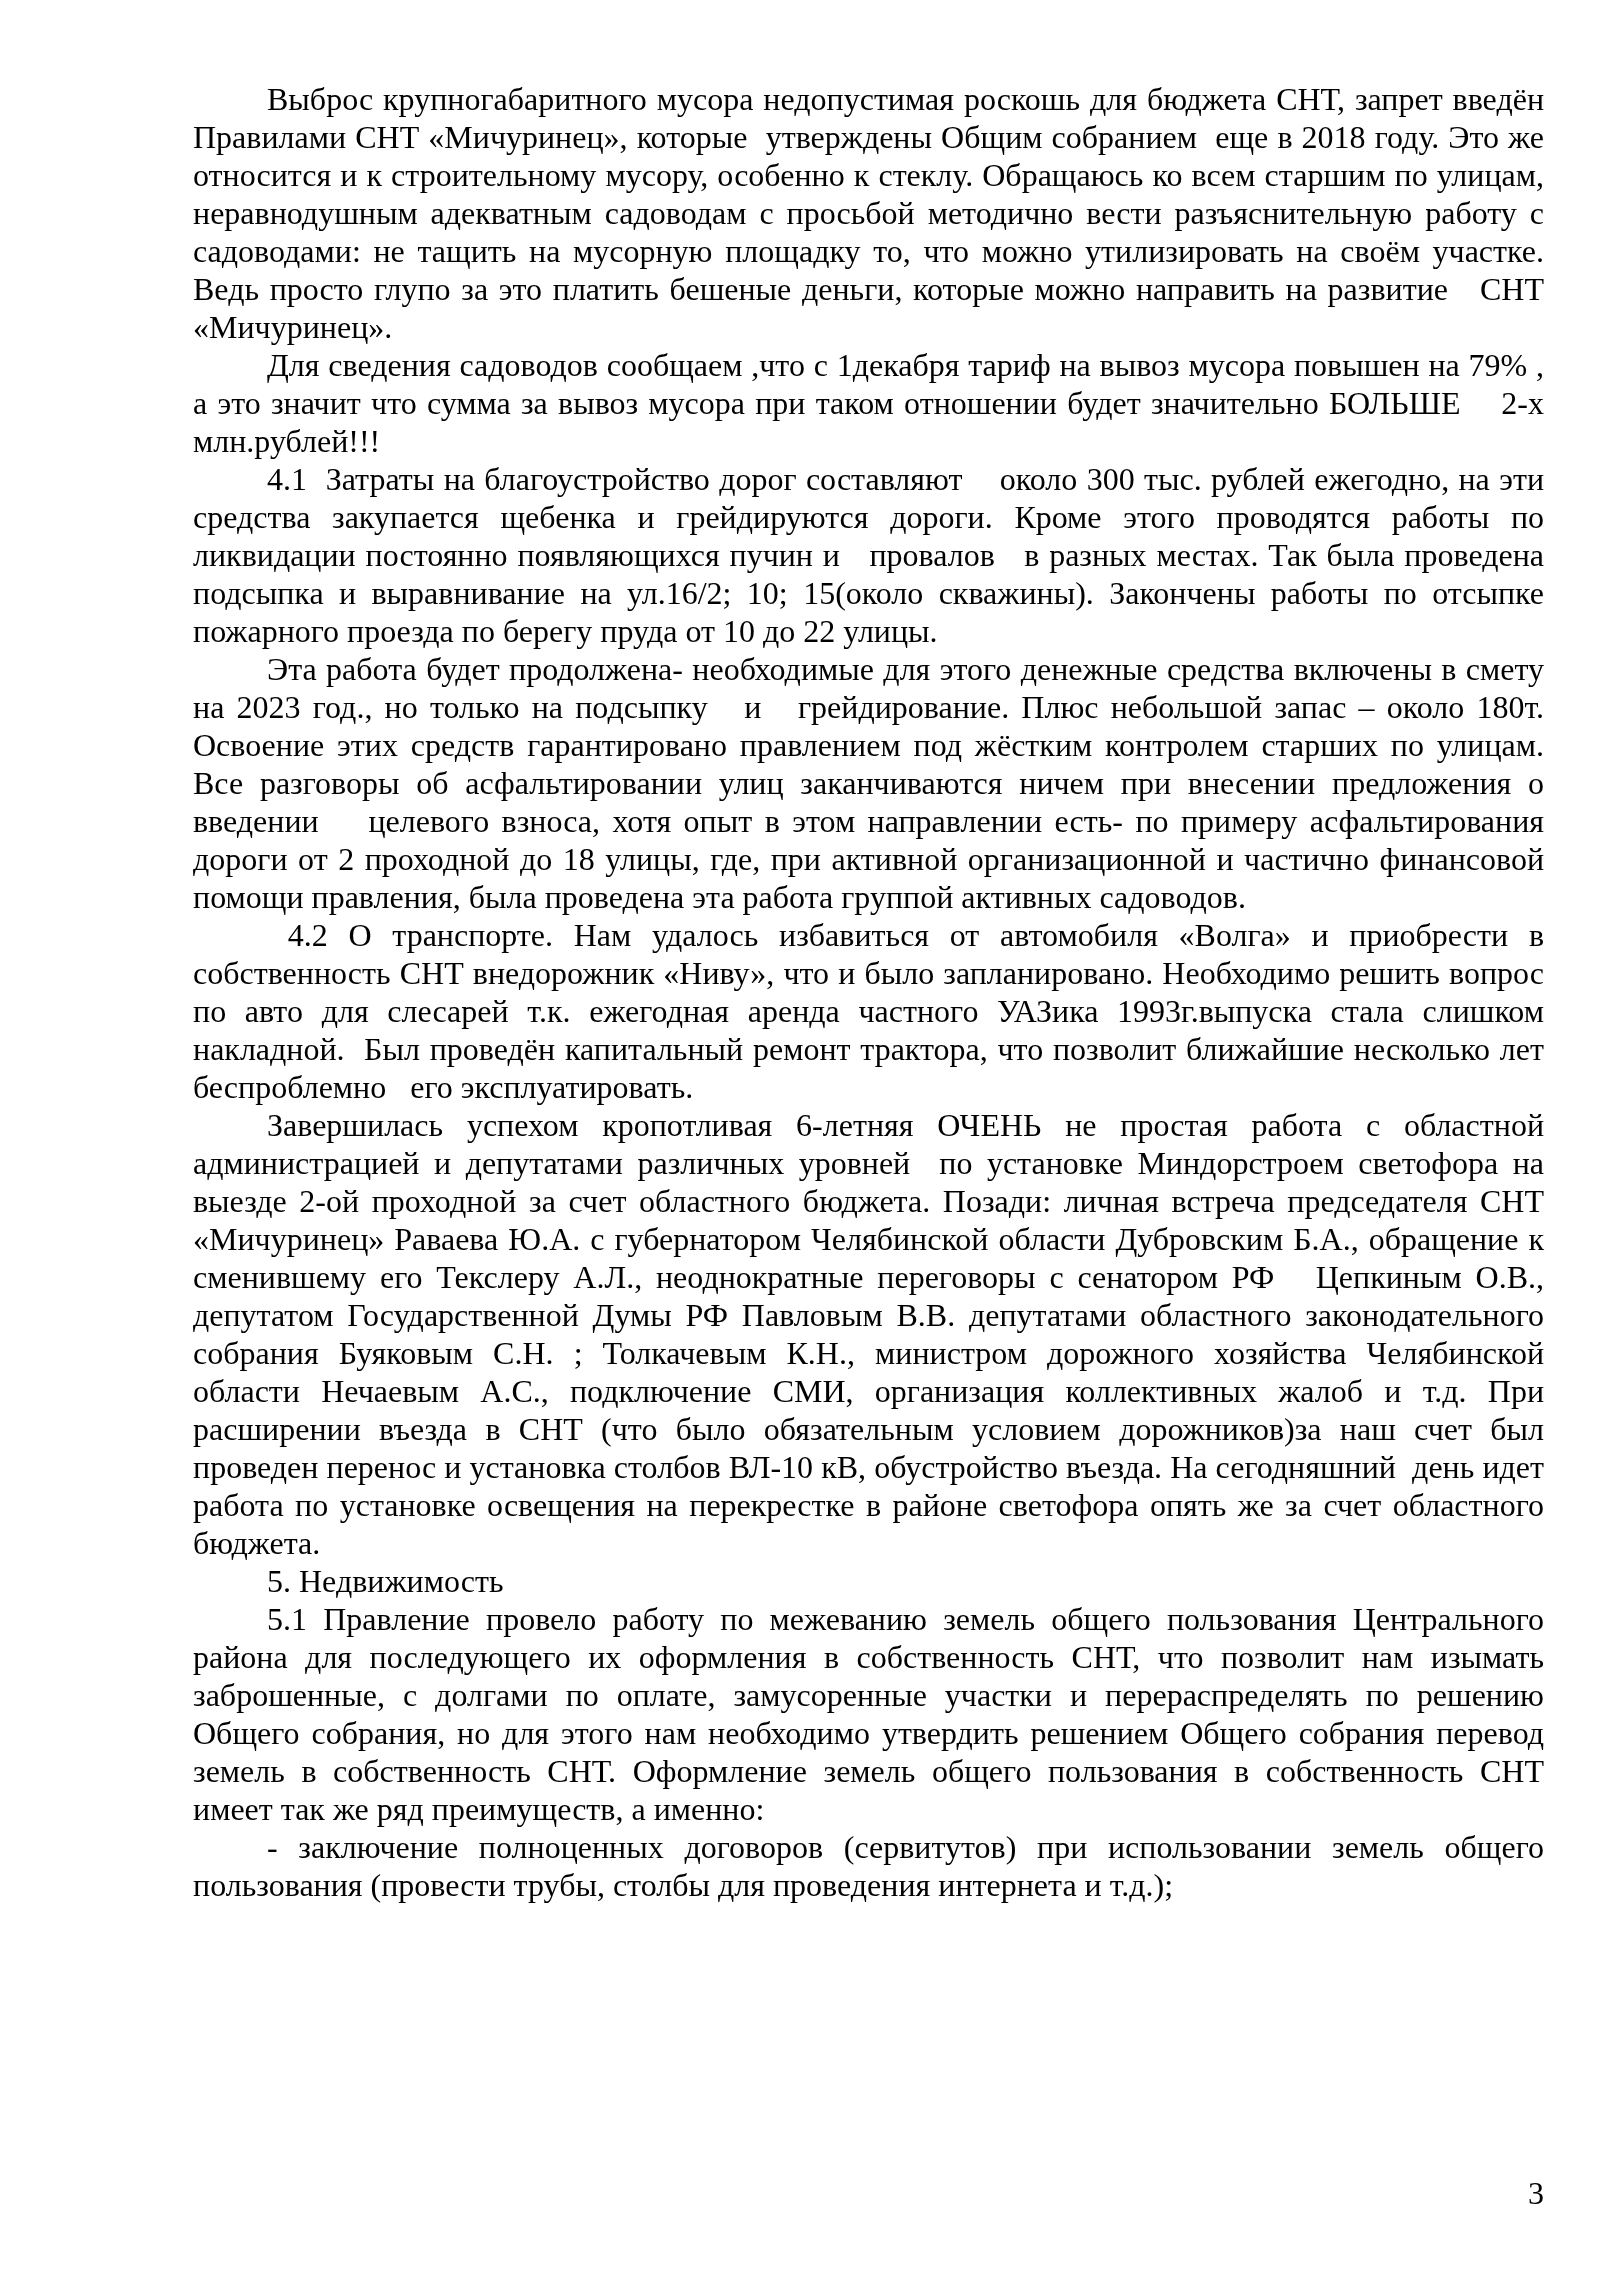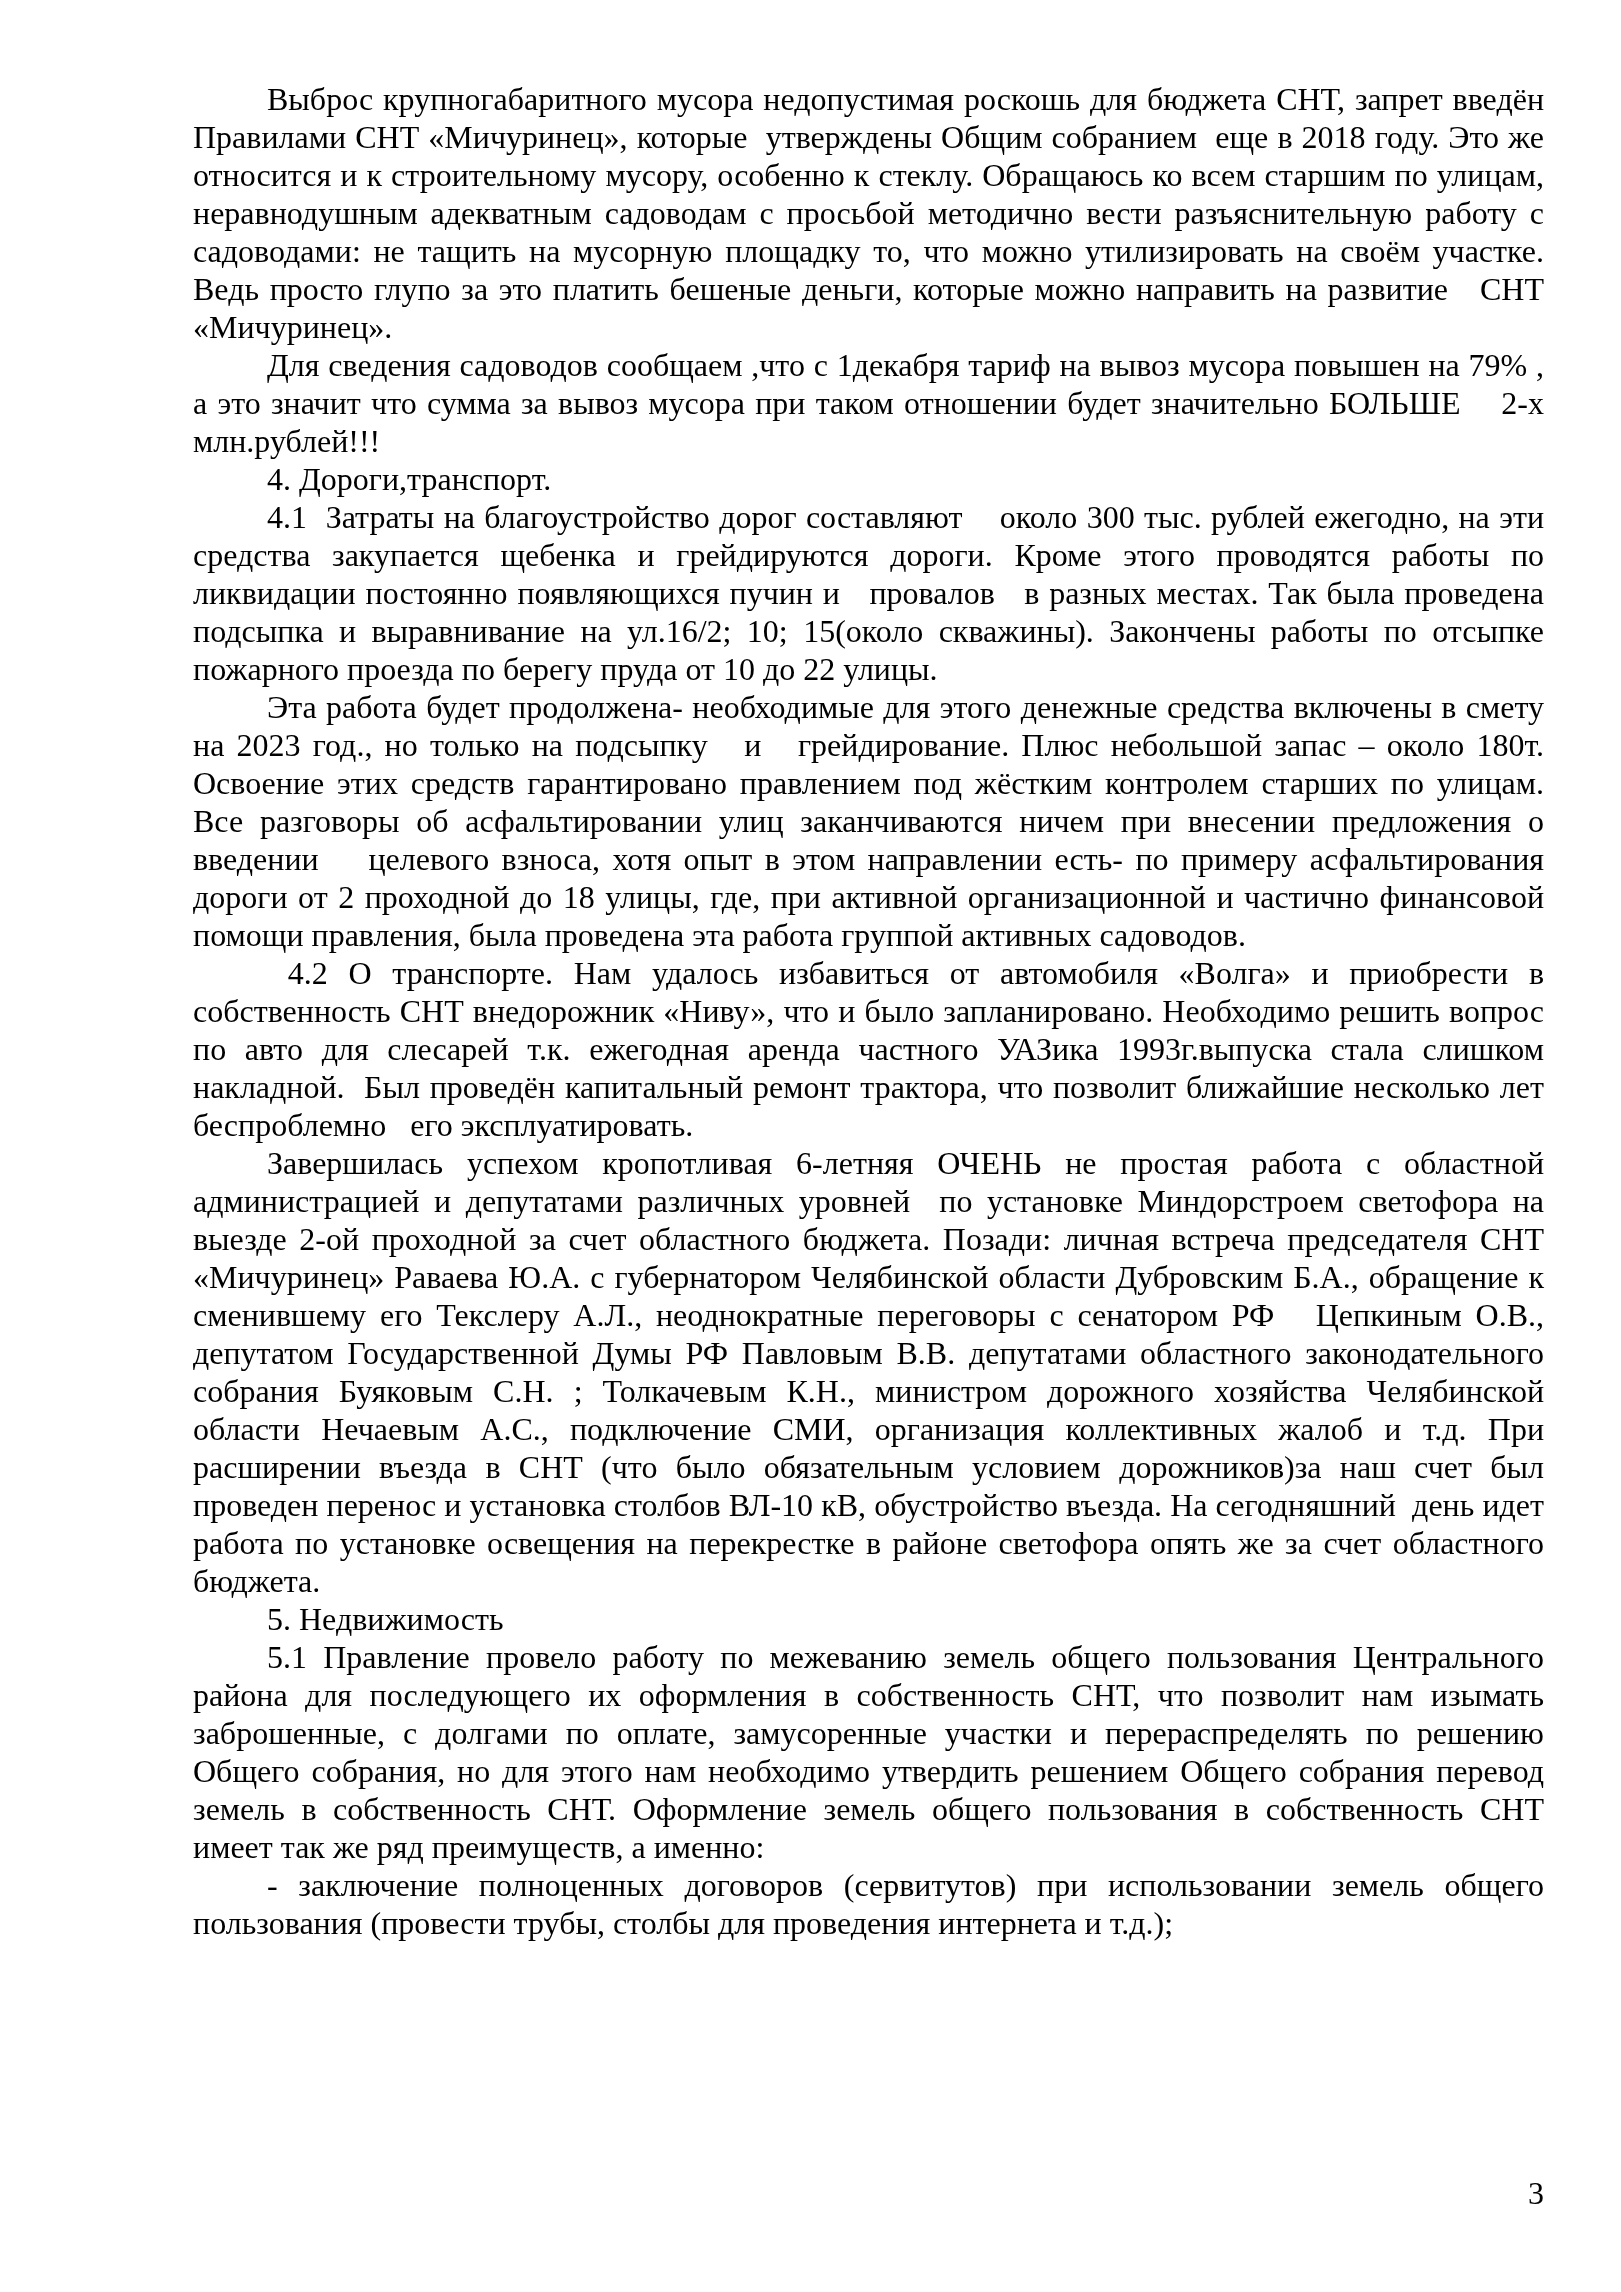--- a/index.html
+++ b/index.html
@@ -41,21 +41,20 @@
     text-align: right;
   }
 </style>
 </head>
 <body>
 
 <div class="page">
   <main class="content">
     <p>Выброс крупногабаритного мусора недопустимая роскошь для бюджета СНТ, запрет введён  Правилами СНТ «Мичуринец», которые  утверждены Общим собранием  еще в 2018 году. Это же относится и к строительному мусору, особенно к стеклу. Обращаюсь ко всем старшим по улицам, неравнодушным адекватным садоводам с просьбой методично вести разъяснительную работу с садоводами: не тащить на мусорную площадку то, что можно утилизировать на своём участке. Ведь просто глупо за это платить бешеные деньги, которые можно направить на развитие   СНТ «Мичуринец».</p>
     <p>Для сведения садоводов сообщаем ,что с 1декабря тариф на вывоз мусора повышен на 79% , а это значит что сумма за вывоз мусора при таком отношении будет значительно БОЛЬШЕ    2-х млн.рублей!!!</p>
-    <p>4. Дороги,транспорт.</p>
     <p>4.1  Затраты на благоустройство дорог составляют    около 300 тыс. рублей ежегодно, на эти средства закупается щебенка и грейдируются дороги. Кроме этого проводятся работы по ликвидации постоянно появляющихся пучин и   провалов   в разных местах. Так была проведена подсыпка и выравнивание на ул.16/2; 10; 15(около скважины). Закончены работы по отсыпке пожарного проезда по берегу пруда от 10 до 22 улицы.</p>
     <p>Эта работа будет продолжена- необходимые для этого денежные средства включены в смету на 2023 год., но только на подсыпку   и   грейдирование. Плюс небольшой запас – около 180т. Освоение этих средств гарантировано правлением под жёстким контролем старших по улицам. Все разговоры об асфальтировании улиц заканчиваются ничем при внесении предложения о введении    целевого взноса, хотя опыт в этом направлении есть- по примеру асфальтирования дороги от 2 проходной до 18 улицы, где, при активной организационной и частично финансовой помощи правления, была проведена эта работа группой активных садоводов.</p>
     <p> 4.2 О транспорте. Нам удалось избавиться от автомобиля «Волга» и приобрести в собственность СНТ внедорожник «Ниву», что и было запланировано. Необходимо решить вопрос по авто для слесарей т.к. ежегодная аренда частного УАЗика 1993г.выпуска стала слишком накладной.  Был проведён капитальный ремонт трактора, что позволит ближайшие несколько лет  беспроблемно   его эксплуатировать.</p>
     <p>Завершилась успехом кропотливая 6-летняя ОЧЕНЬ не простая работа с областной администрацией и депутатами различных уровней  по установке Миндорстроем светофора на выезде 2-ой проходной за счет областного бюджета. Позади: личная встреча председателя СНТ «Мичуринец» Раваева Ю.А. с губернатором Челябинской области Дубровским Б.А., обращение к сменившему его Текслеру А.Л., неоднократные переговоры с сенатором РФ   Цепкиным О.В., депутатом Государственной Думы РФ Павловым В.В. депутатами областного законодательного собрания Буяковым С.Н. ; Толкачевым К.Н., министром дорожного хозяйства Челябинской области Нечаевым А.С., подключение СМИ, организация коллективных жалоб и т.д. При расширении въезда в СНТ (что было обязательным условием дорожников)за наш счет был проведен перенос и установка столбов ВЛ-10 кВ, обустройство въезда. На сегодняшний  день идет работа по установке освещения на перекрестке в районе светофора опять же за счет областного бюджета.</p>
     <p>5. Недвижимость</p>
     <p>5.1 Правление провело работу по межеванию земель общего пользования Центрального района для последующего их оформления в собственность СНТ, что позволит нам изымать заброшенные, с долгами по оплате, замусоренные участки и перераспределять по решению Общего собрания, но для этого нам необходимо утвердить решением Общего собрания перевод земель в собственность СНТ. Оформление земель общего пользования в собственность СНТ имеет так же ряд преимуществ, а именно:</p>
     <p>- заключение полноценных договоров (сервитутов) при использовании земель общего пользования (провести трубы, столбы для проведения интернета и т.д.);</p>
   </main>
   <footer class="page-footer">
     <span>3</span>

